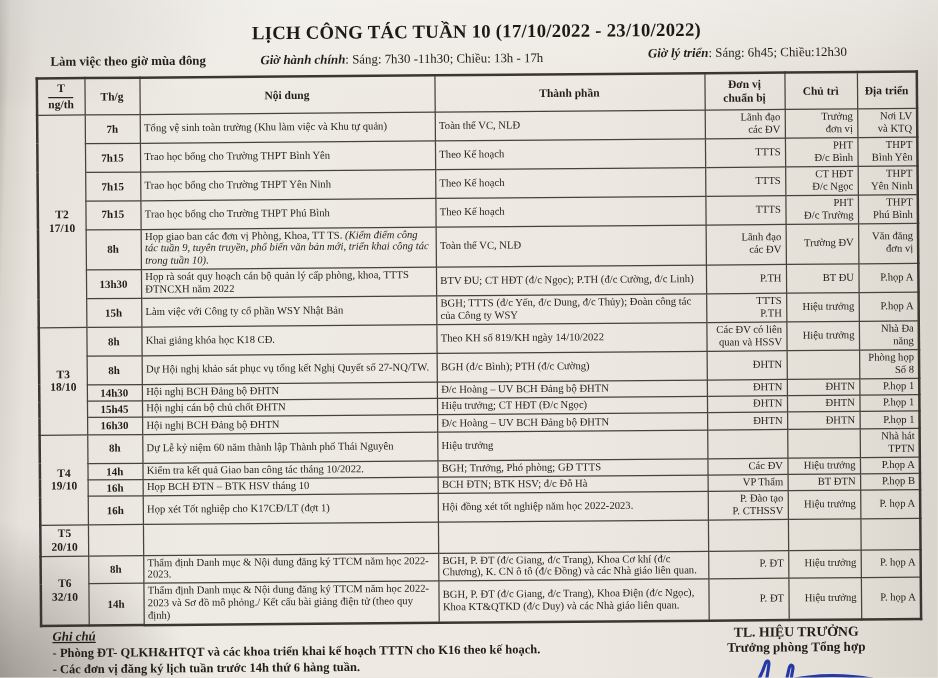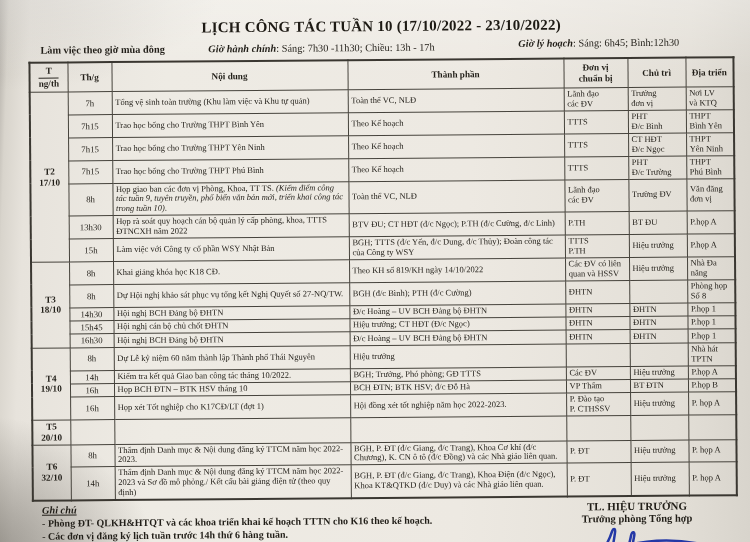--- a/index.html
+++ b/index.html
@@ -39,25 +39,25 @@
   }
   table.schedule thead th {
     font-weight: bold; text-align: center; font-size: 9.2px; padding: 2px 1px;
     height: 24px;
   }
   .pre { white-space: pre-line; }
   .frac-top { display: inline-block; border-bottom: 1px solid #2a2722; padding: 0 7px 0.5px 7px; }
   .frac-bottom { display: block; }
   .day-cell { text-align: center; font-weight: bold; font-size: 9.2px; }
   .day-abbr { }
-  .time-cell { text-align: center; font-weight: normal; white-space: nowrap; font-size: 8.8px; }
+  .time-cell { text-align: center; font-weight: bold; white-space: nowrap; font-size: 8.8px; }
   .content-cell { text-align: left; }
   .content-cell .it { font-style: italic; }
   .part-cell { text-align: left; }
-  .small-cell { white-space: pre-line; text-align: left; padding-left: 4px; }
+  .small-cell { white-space: pre-line; text-align: right; padding-left: 4px; }
 
   .footer { display: flex; margin-top: 3px; align-items: flex-start; }
   .notes { margin-left: 10px; width: 450px; font-size: 10px; }
   .notes-heading {
     font-weight: bold; font-style: italic; text-decoration: underline;
     font-size: 10.3px; margin-bottom: 1px;
   }
   .note-item { font-weight: bold; line-height: 1.32; }
   .sig-block { margin-left: auto; margin-right: 26px; text-align: center; font-weight: bold; }
   .sig-line1 { font-size: 11px; }
@@ -67,21 +67,21 @@
 </head>
 <body>
 
 <div class="sheet">
 
   <div class="title">LỊCH CÔNG TÁC TUẦN 10 (17/10/2022 - 23/10/2022)</div>
 
   <div class="subheader">
     <span class="sub-left">Làm việc theo giờ mùa đông</span>
     <span class="sub-center"><span class="sub-label">Giờ hành chính</span><span>:  Sáng: 7h30 -11h30;  Chiều: 13h - 17h</span></span>
-    <span class="sub-right"><span class="sub-label">Giờ lý hoạch</span><span>:  Sáng: 6h45; Bình:12h30</span></span>
+    <span class="sub-right"><span class="sub-label">Giờ lý triển</span><span>:  Sáng: 6h45; Chiều:12h30</span></span>
   </div>
 
   <table class="schedule">
     <colgroup>
       <col style="width:38px">
         <col style="width:44px">
         <col style="width:236px">
       <col style="width:216px">
         <col style="width:64px">
         <col style="width:58px">

